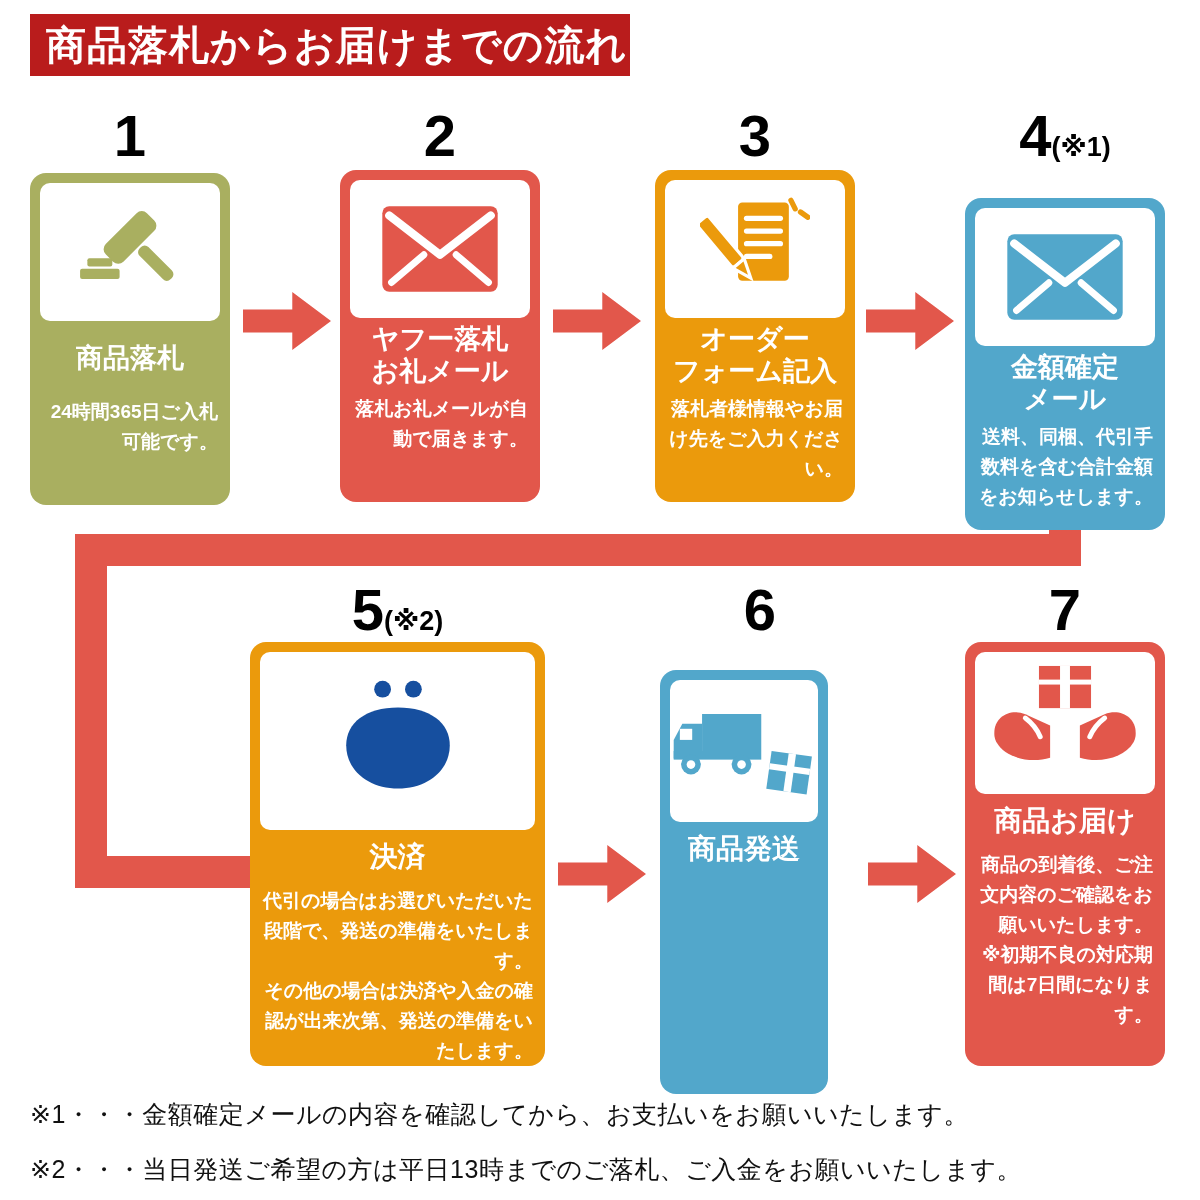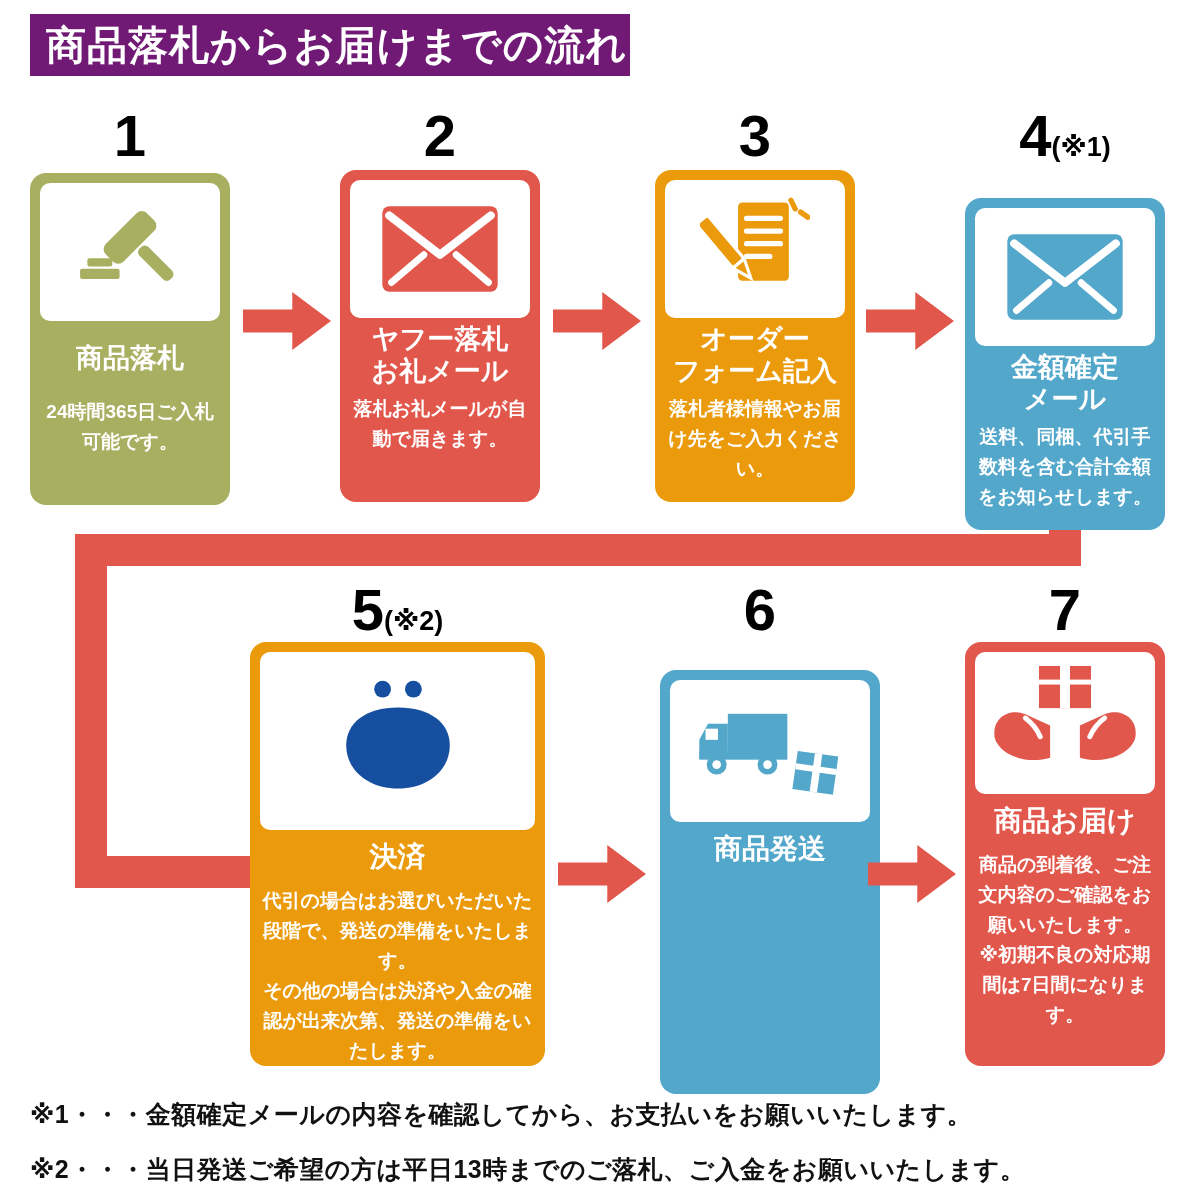--- a/index.html
+++ b/index.html
@@ -2,21 +2,21 @@
 <html><head>
 <meta charset="utf-8">
 <style>
   html,body{margin:0;padding:0;background:#fff;}
   .stage{
     position:relative;width:1200px;height:1200px;background:#ffffff;overflow:hidden;
     font-family:"Liberation Sans","DejaVu Sans",sans-serif;color:#111;
   }
   .banner{
     position:absolute;left:30px;top:14px;width:600px;height:62px;
-    background:#701a75;color:#fff;font-size:40px;font-weight:800;
+    background:#b91c1c;color:#fff;font-size:40px;font-weight:800;
     line-height:62px;padding-left:16px;box-sizing:border-box;z-index:1;
     letter-spacing:1px;
   }
   .step-num{
     position:absolute;height:64px;text-align:center;font-size:58px;font-weight:800;
     color:#000;line-height:64px;z-index:1;
   }
   .step-num .suffix{font-size:27px;font-weight:800;}
   .card{
     position:absolute;border-radius:16px;z-index:1;display:flex;flex-direction:column;
@@ -26,35 +26,35 @@
     background:#fff;border-radius:10px;margin:10px 10px 4px 10px;
     display:flex;align-items:center;justify-content:center;flex:0 0 auto;
   }
   .card-title{
     color:#fff;font-weight:800;font-size:27px;line-height:1.2;text-align:center;
     white-space:pre-line;height:66px;display:flex;align-items:center;justify-content:center;
     flex:0 0 auto;
   }
   .row2 .card-title{height:46px;font-size:28px;}
   .card-desc{
-    color:#fff;font-weight:700;font-size:19px;line-height:1.58;text-align:center;
+    color:#fff;font-weight:700;font-size:19px;line-height:1.58;text-align:right;
     white-space:pre-line;padding:6px 12px 10px 12px;
   }
   .bg-olive{background:#A9AF60;}  .ic-olive{color:#A9AF60;}
   .bg-red{background:#E2574B;}    .ic-red{color:#E2574B;}
   .bg-orange{background:#EB9A0C;} .ic-orange{color:#EB9A0C;}
   .bg-blue{background:#52A7CB;margin-top:28px;}   .ic-blue{color:#52A7CB;}
   .ic-navy{color:#164F9F;}
   .arrow{
     position:absolute;width:88px;height:58px;background:#E2574B;z-index:1;
     clip-path:polygon(0 30%,56% 30%,56% 0,100% 50%,56% 100%,56% 70%,0 70%);
   }
   .connector{position:absolute;background:#E2574B;z-index:0;}
   .footnote{
-    position:absolute;left:30px;font-size:25px;font-weight:700;color:#111;z-index:1;
+    position:absolute;left:30px;font-size:25px;font-weight:400;color:#111;z-index:1;
     letter-spacing:0.5px;
   }
 </style>
 </head>
 <body>
 
 <div class="stage">
 
   <div class="connector" style="left:1049px;top:498px;width:32px;height:68px"></div>
   <div class="connector" style="left:75px;top:534px;width:1006px;height:32px"></div>
@@ -152,21 +152,21 @@
           <circle cx="61" cy="13" r="6"></circle>
           <path d="M50,26 C27,26 13,37 13,53 C13,71 29,84 50,84 C71,84 87,71 87,53 C87,37 73,26 50,26 Z"></path>
         </g>
       </svg>
     </div>
     <div class="card-title">決済</div>
     <div class="card-desc">代引の場合はお選びいただいた段階で、発送の準備をいたします。
 その他の場合は決済や入金の確認が出来次第、発送の準備をいたします。</div>
   </div>
 
-  <div class="card row2 bg-blue" style="left:660px;top:642px;width:220px;height:424px">
+  <div class="card row2 bg-blue" style="left:660px;top:642px;width:168px;height:424px">
     <div class="icon-box ic-blue" style="height:142px">
       <svg width="156" height="124" viewBox="0 0 120 100">
         <g fill="currentColor">
           <rect x="26" y="20" width="48" height="30"></rect>
           <path d="M26,28 H10 L3,41 V56 H26 Z"></path>
           <rect x="3" y="50" width="71" height="7"></rect>
         </g>
         <rect x="8" y="32" width="10" height="9" fill="#fff"></rect>
         <circle cx="17" cy="61" r="8" fill="currentColor"></circle>
           <circle cx="17" cy="61" r="3.5" fill="#fff"></circle>

